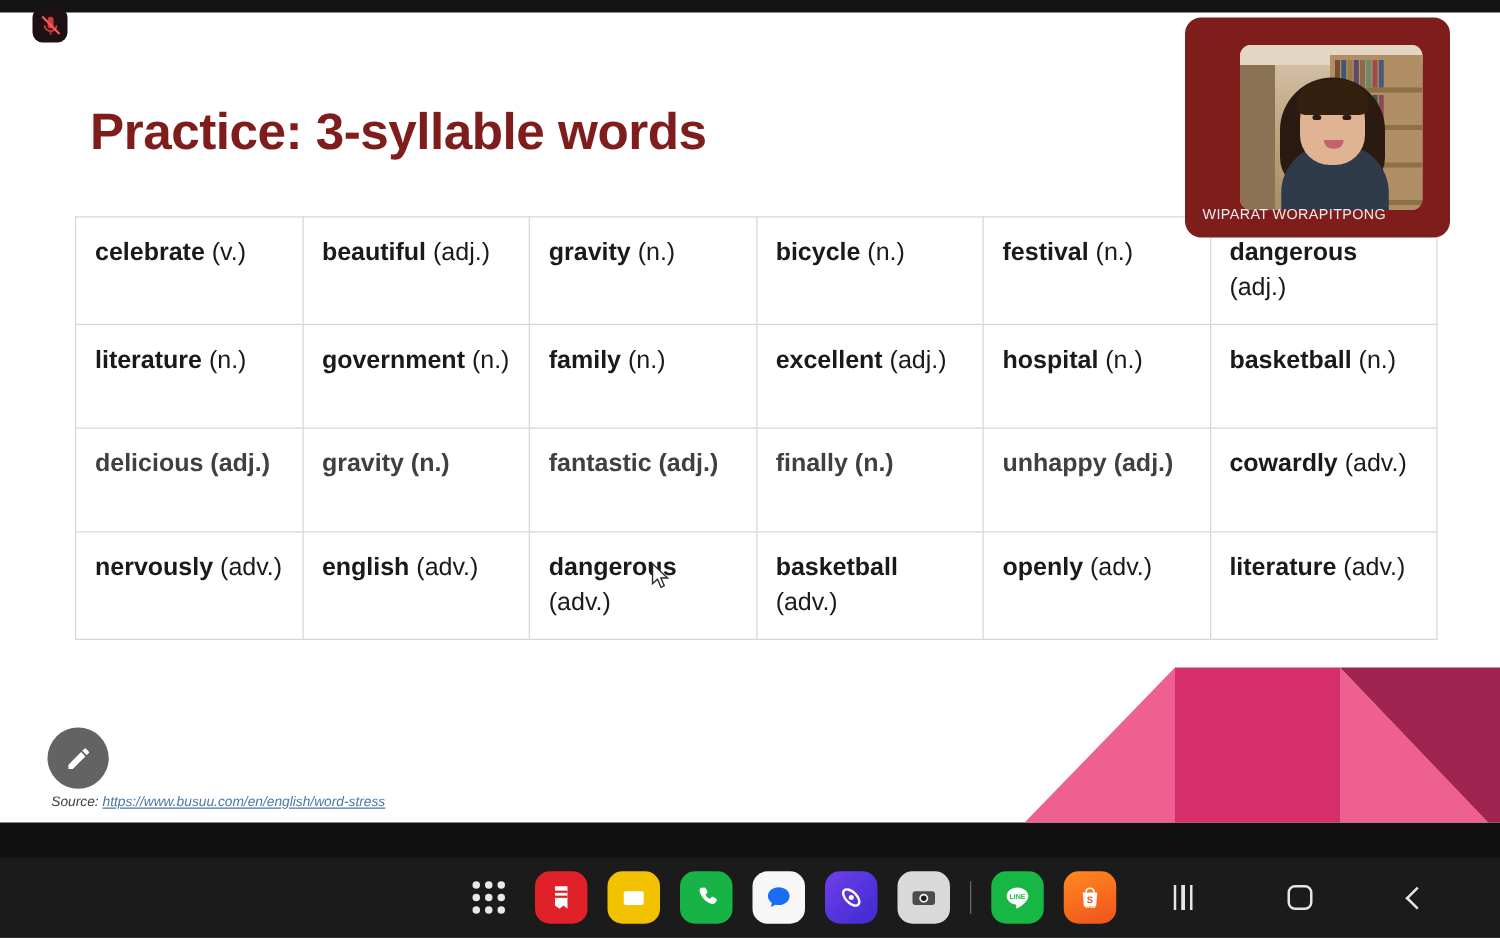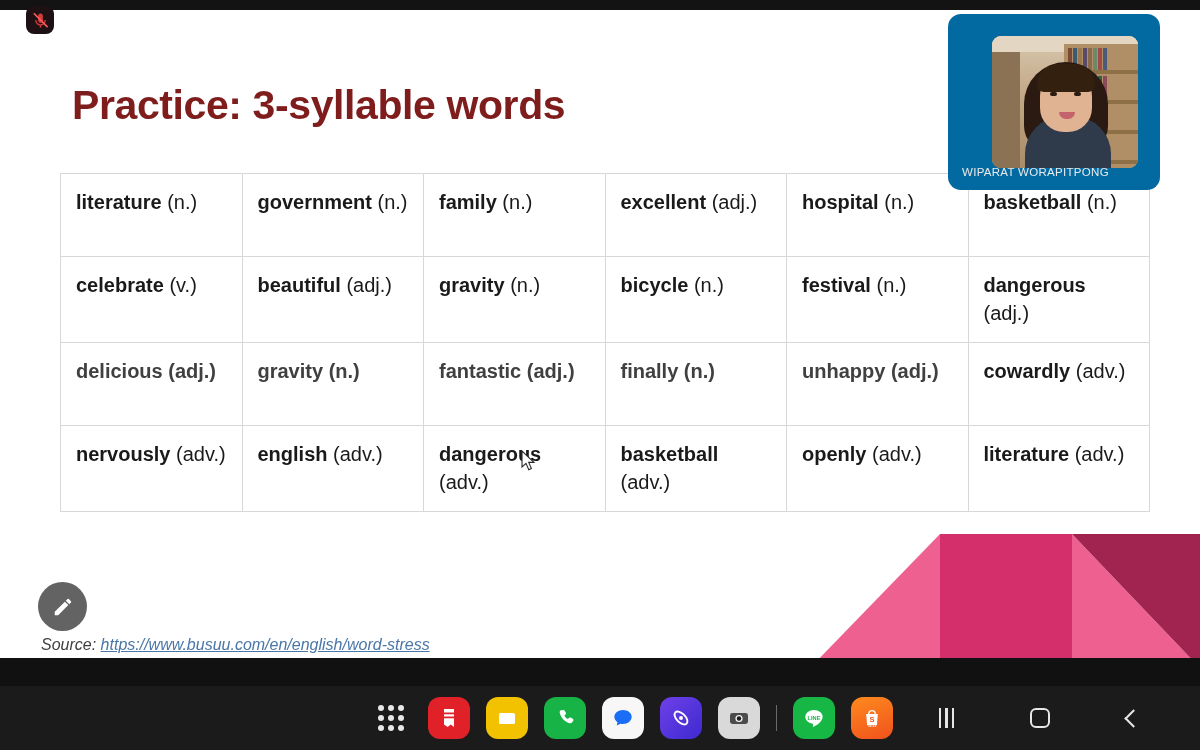--- a/index.html
+++ b/index.html
@@ -103,21 +103,21 @@
     border-radius: 50%;
     background: #636363;
     display: flex; align-items: center; justify-content: center;
   }
   #edit-fab svg { width: 22px; height: 22px; }
 
   
   #source-line {
     position: absolute;
     left: 41px; top: 626px;
-    font-size: 16px;
+    font-size: 11px;
     font-style: italic;
     color: #3f3f3f;
     white-space: nowrap;
   }
   #source-line .url {
     color: #4a76a8;
     text-decoration: underline;
   }
 
   
@@ -129,21 +129,21 @@
     background: #1d1114;
     display: flex; align-items: center; justify-content: center;
   }
   #mute-badge svg { width: 19px; height: 19px; }
 
   
   #video-tile {
     position: absolute;
     left: 948px; top: 14px;
     width: 212px; height: 176px;
-    background: #0369a1;
+    background: #7f1d1d;
     border-radius: 13px;
     overflow: hidden;
   }
   #video-frame {
     position: absolute;
     left: 44px; top: 22px;
     width: 146px; height: 132px;
     border-radius: 9px;
     overflow: hidden;
     background: #b49b7e;
@@ -264,34 +264,34 @@
 
   <div class="letterbox-top"></div>
 
   <div id="slide">
 
     <div id="slide-title">Practice: 3-syllable words</div>
 
     <table id="word-table">
       <tbody id="word-table-body">
           <tr>
+            <td><span class="w">celebrate</span><span class="p"> (v.)</span></td>
+            <td><span class="w">beautiful</span><span class="p"> (adj.)</span></td>
+            <td><span class="w">gravity</span><span class="p"> (n.)</span></td>
+            <td><span class="w">bicycle</span><span class="p"> (n.)</span></td>
+            <td><span class="w">festival</span><span class="p"> (n.)</span></td>
+            <td><span class="w">dangerous</span><span class="p"> (adj.)</span></td>
+          </tr>
+          <tr>
             <td><span class="w">literature</span><span class="p"> (n.)</span></td>
             <td><span class="w">government</span><span class="p"> (n.)</span></td>
             <td><span class="w">family</span><span class="p"> (n.)</span></td>
             <td><span class="w">excellent</span><span class="p"> (adj.)</span></td>
             <td><span class="w">hospital</span><span class="p"> (n.)</span></td>
             <td><span class="w">basketball</span><span class="p"> (n.)</span></td>
-          </tr>
-          <tr>
-            <td><span class="w">celebrate</span><span class="p"> (v.)</span></td>
-            <td><span class="w">beautiful</span><span class="p"> (adj.)</span></td>
-            <td><span class="w">gravity</span><span class="p"> (n.)</span></td>
-            <td><span class="w">bicycle</span><span class="p"> (n.)</span></td>
-            <td><span class="w">festival</span><span class="p"> (n.)</span></td>
-            <td><span class="w">dangerous</span><span class="p"> (adj.)</span></td>
           </tr>
           <tr class="highlight">
             <td class="hl"><span class="w">delicious</span><span class="p"> (adj.)</span></td>
             <td class="hl"><span class="w">gravity</span><span class="p"> (n.)</span></td>
             <td class="hl"><span class="w">fantastic</span><span class="p"> (adj.)</span></td>
             <td class="hl"><span class="w">finally</span><span class="p"> (n.)</span></td>
             <td class="hl"><span class="w">unhappy</span><span class="p"> (adj.)</span></td>
             <td><span class="w">cowardly</span><span class="p"> (adv.)</span></td>
           </tr>
           <tr>

